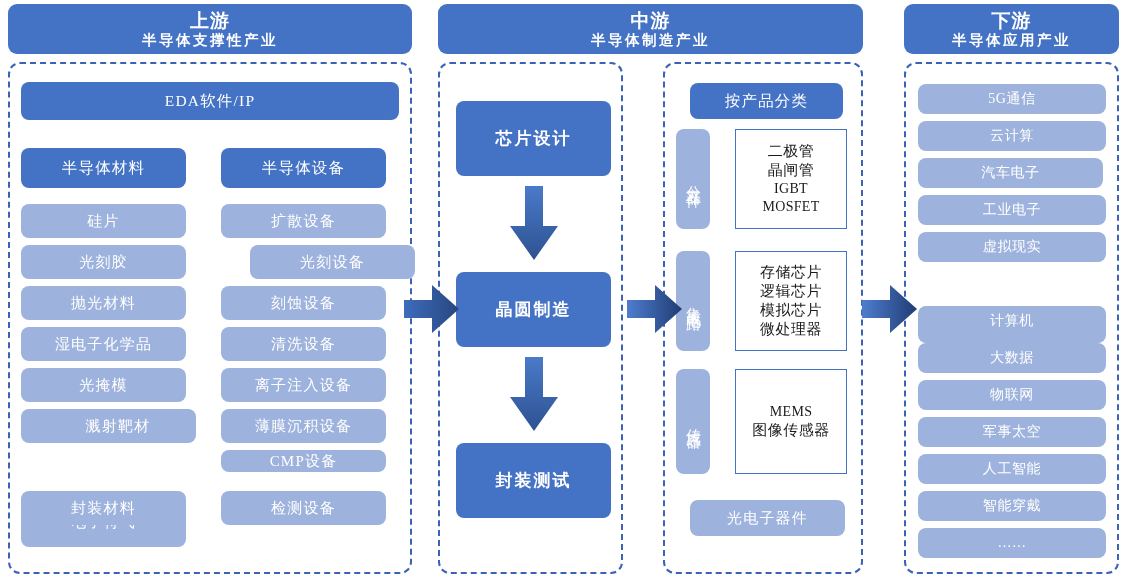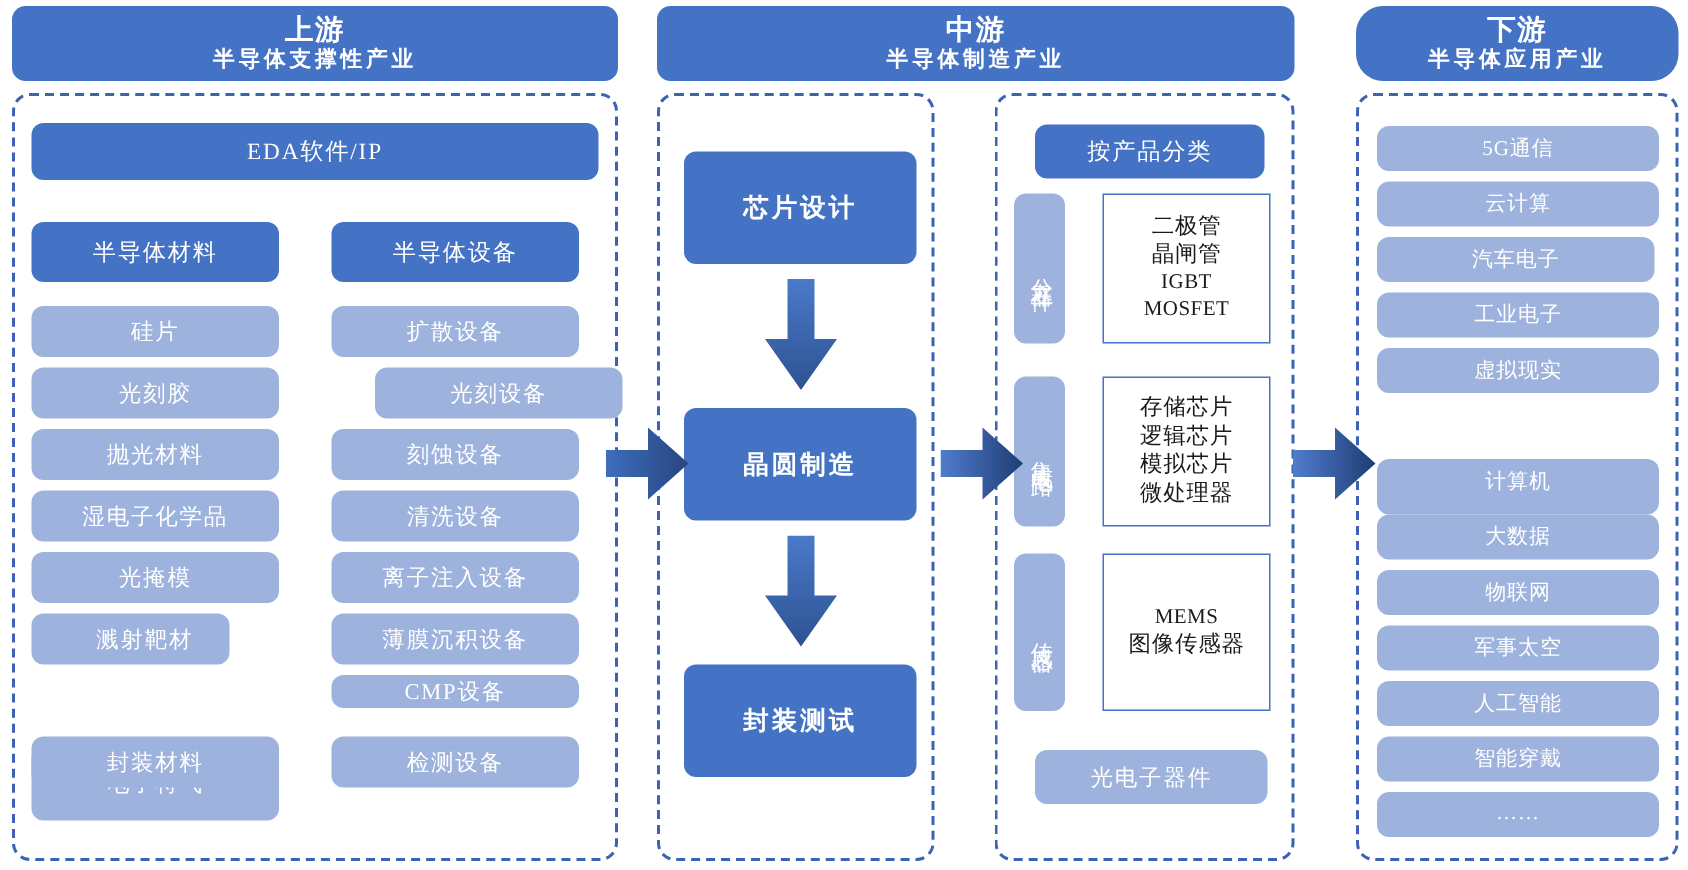--- a/index.html
+++ b/index.html
@@ -101,41 +101,41 @@
   <div class="abs stage-header" style="left:8px;top:4px;width:404px;height:50px;">
     <div class="st-title">上游</div>
     <div class="st-sub">半导体支撑性产业</div>
   </div>
 
   <div class="abs stage-header" style="left:438px;top:4px;width:425px;height:50px;">
     <div class="st-title">中游</div>
     <div class="st-sub">半导体制造产业</div>
   </div>
 
-  <div class="abs stage-header" style="left:904px;top:4px;width:215px;height:50px;border-radius:18px;">
+  <div class="abs stage-header" style="left:904px;top:4px;width:215px;height:50px;">
     <div class="st-title">下游</div>
     <div class="st-sub">半导体应用产业</div>
   </div>
 
   <div class="abs dashed-panel" style="left:8px;top:62px;width:404px;height:512px;"></div>
   <div class="abs dashed-panel" style="left:438px;top:62px;width:185px;height:512px;"></div>
   <div class="abs dashed-panel" style="left:663px;top:62px;width:200px;height:512px;"></div>
   <div class="abs dashed-panel" style="left:904px;top:62px;width:215px;height:512px;"></div>
 
   <div class="abs pill-dark" style="left:21px;top:82px;width:378px;height:38px;">EDA软件/IP</div>
 
   <div class="abs pill-dark" style="left:21px;top:148px;width:165px;height:40px;">半导体材料</div>
   <div class="abs pill-dark" style="left:221px;top:148px;width:165px;height:40px;">半导体设备</div>
 
   <div class="abs pill-light" style="left:21px;top:204px;width:165px;height:34px;">硅片</div>
   <div class="abs pill-light" style="left:21px;top:245px;width:165px;height:34px;">光刻胶</div>
   <div class="abs pill-light" style="left:21px;top:286px;width:165px;height:34px;">抛光材料</div>
   <div class="abs pill-light" style="left:21px;top:327px;width:165px;height:34px;">湿电子化学品</div>
   <div class="abs pill-light" style="left:21px;top:368px;width:165px;height:34px;">光掩模</div>
-  <div class="abs pill-light" style="left:21px;top:409px;width:132px;height:34px;padding-left:19px;">溅射靶材</div>
+  <div class="abs pill-light" style="left:21px;top:409px;width:175px;height:34px;padding-left:19px;">溅射靶材</div>
   <div class="abs pill-light" style="left:21px;top:450px;width:165px;height:49px;margin-top:48px;">电子特气</div>
   <div class="abs pill-light" style="left:21px;top:491px;width:165px;height:34px;">封装材料</div>
 
   <div class="abs pill-light" style="left:221px;top:204px;width:165px;height:34px;">扩散设备</div>
   <div class="abs pill-light" style="left:221px;top:245px;width:165px;height:34px;margin-left:29px;">光刻设备</div>
   <div class="abs pill-light" style="left:221px;top:286px;width:165px;height:34px;">刻蚀设备</div>
   <div class="abs pill-light" style="left:221px;top:327px;width:165px;height:34px;">清洗设备</div>
   <div class="abs pill-light" style="left:221px;top:368px;width:165px;height:34px;">离子注入设备</div>
   <div class="abs pill-light" style="left:221px;top:409px;width:165px;height:34px;font-family:Liberation Mono, monospace;">薄膜沉积设备</div>
   <div class="abs pill-light" style="left:221px;top:450px;width:165px;height:22px;">CMP设备</div>

